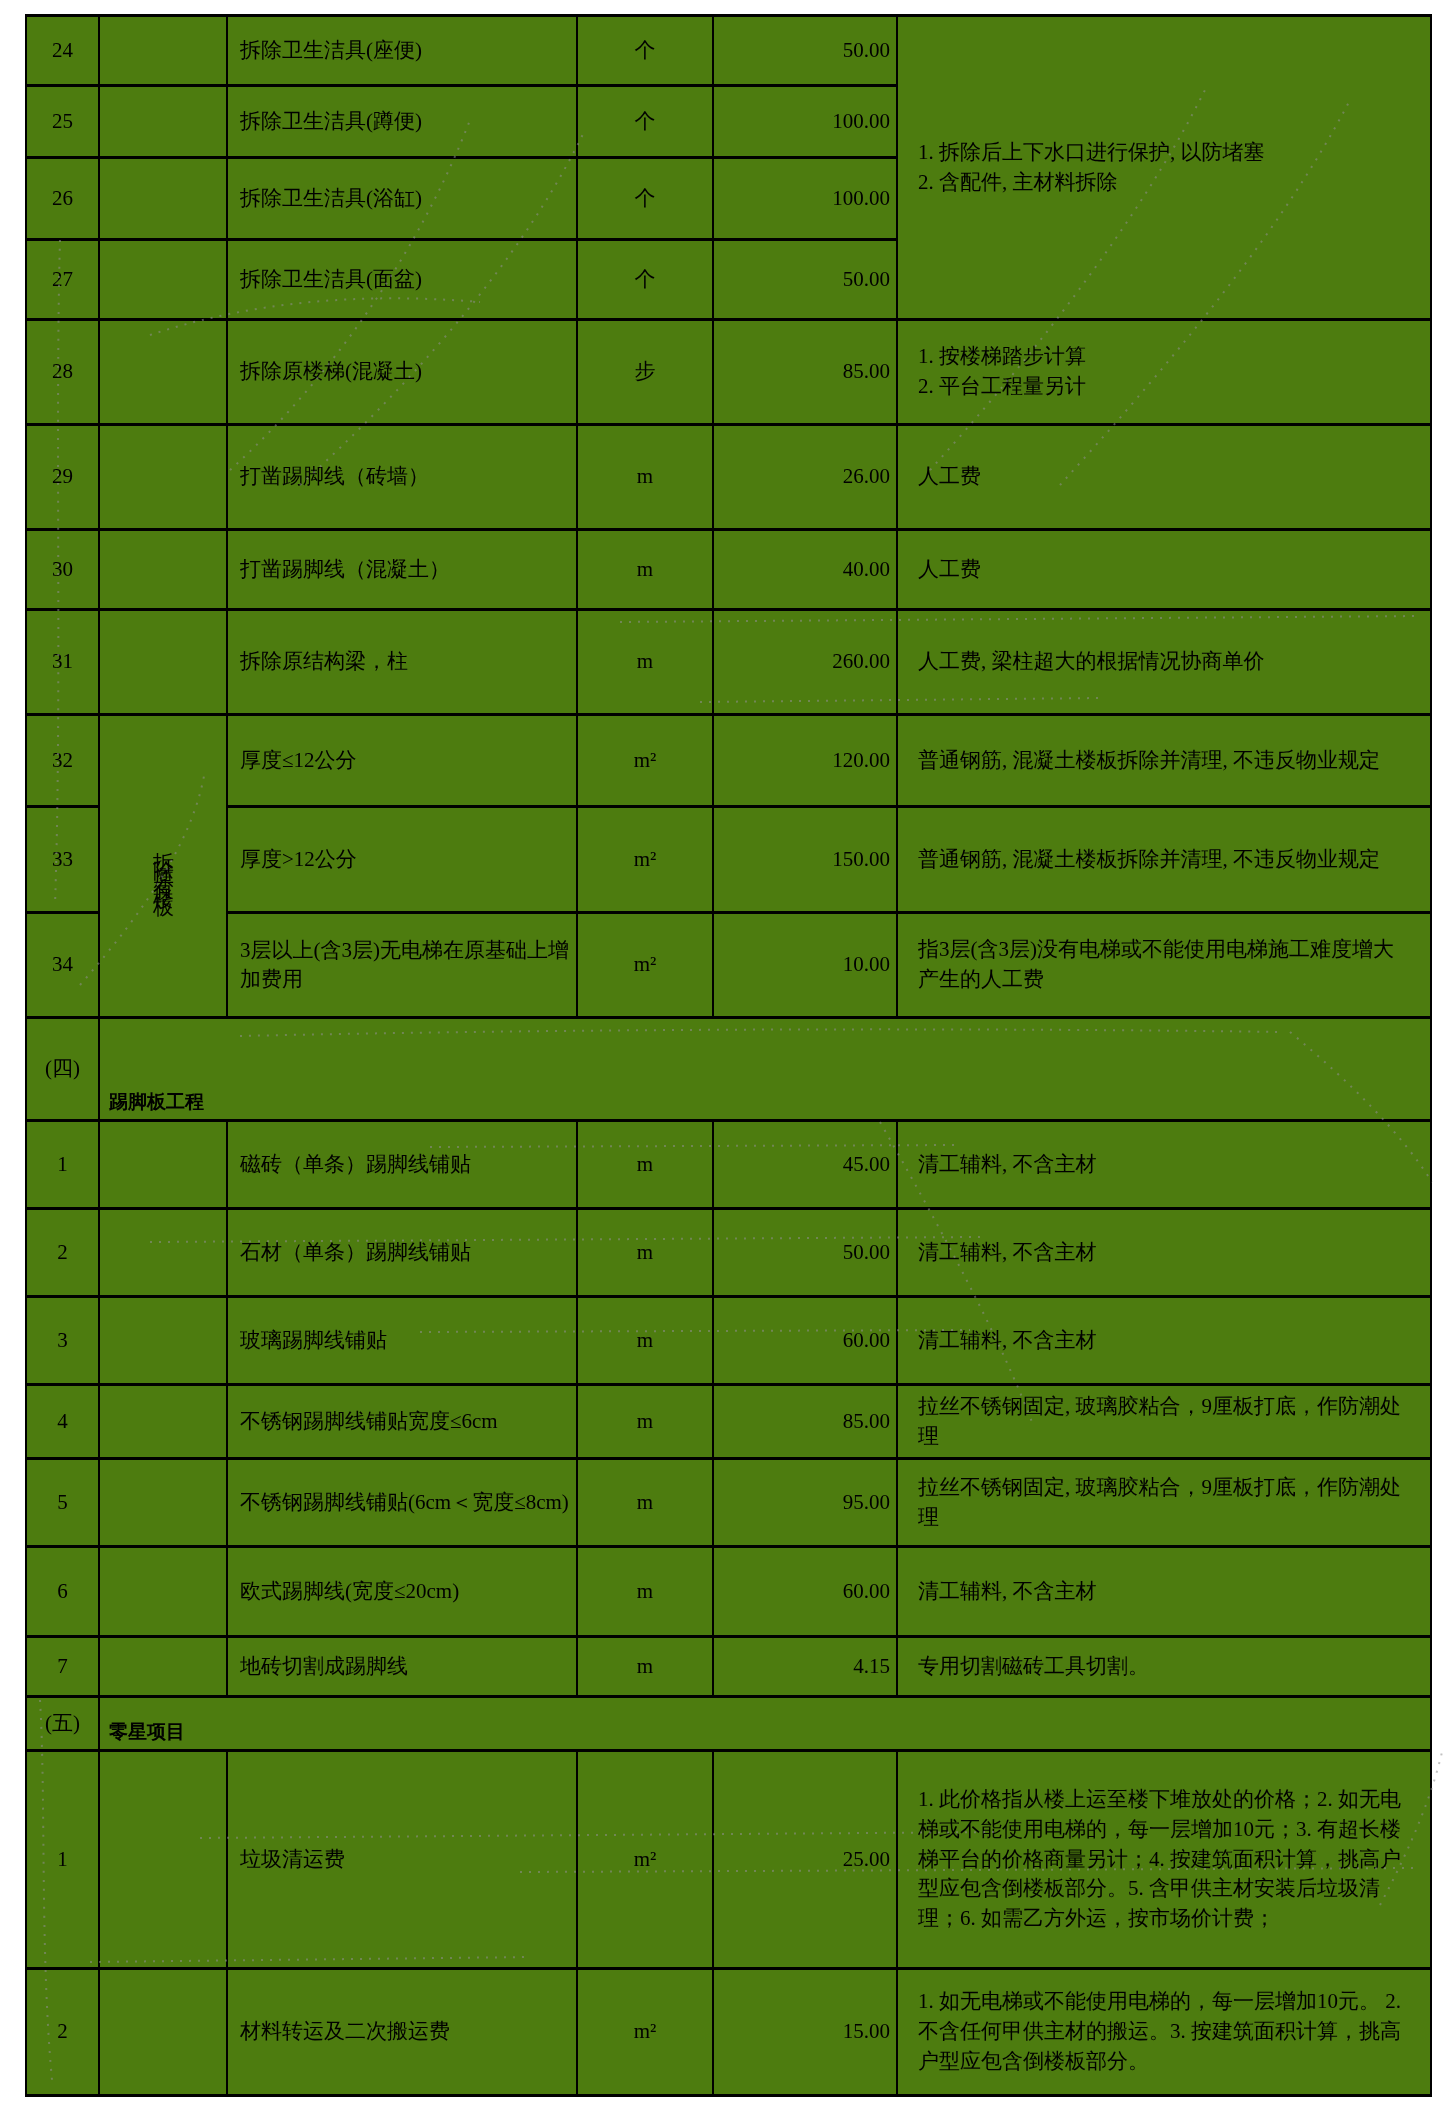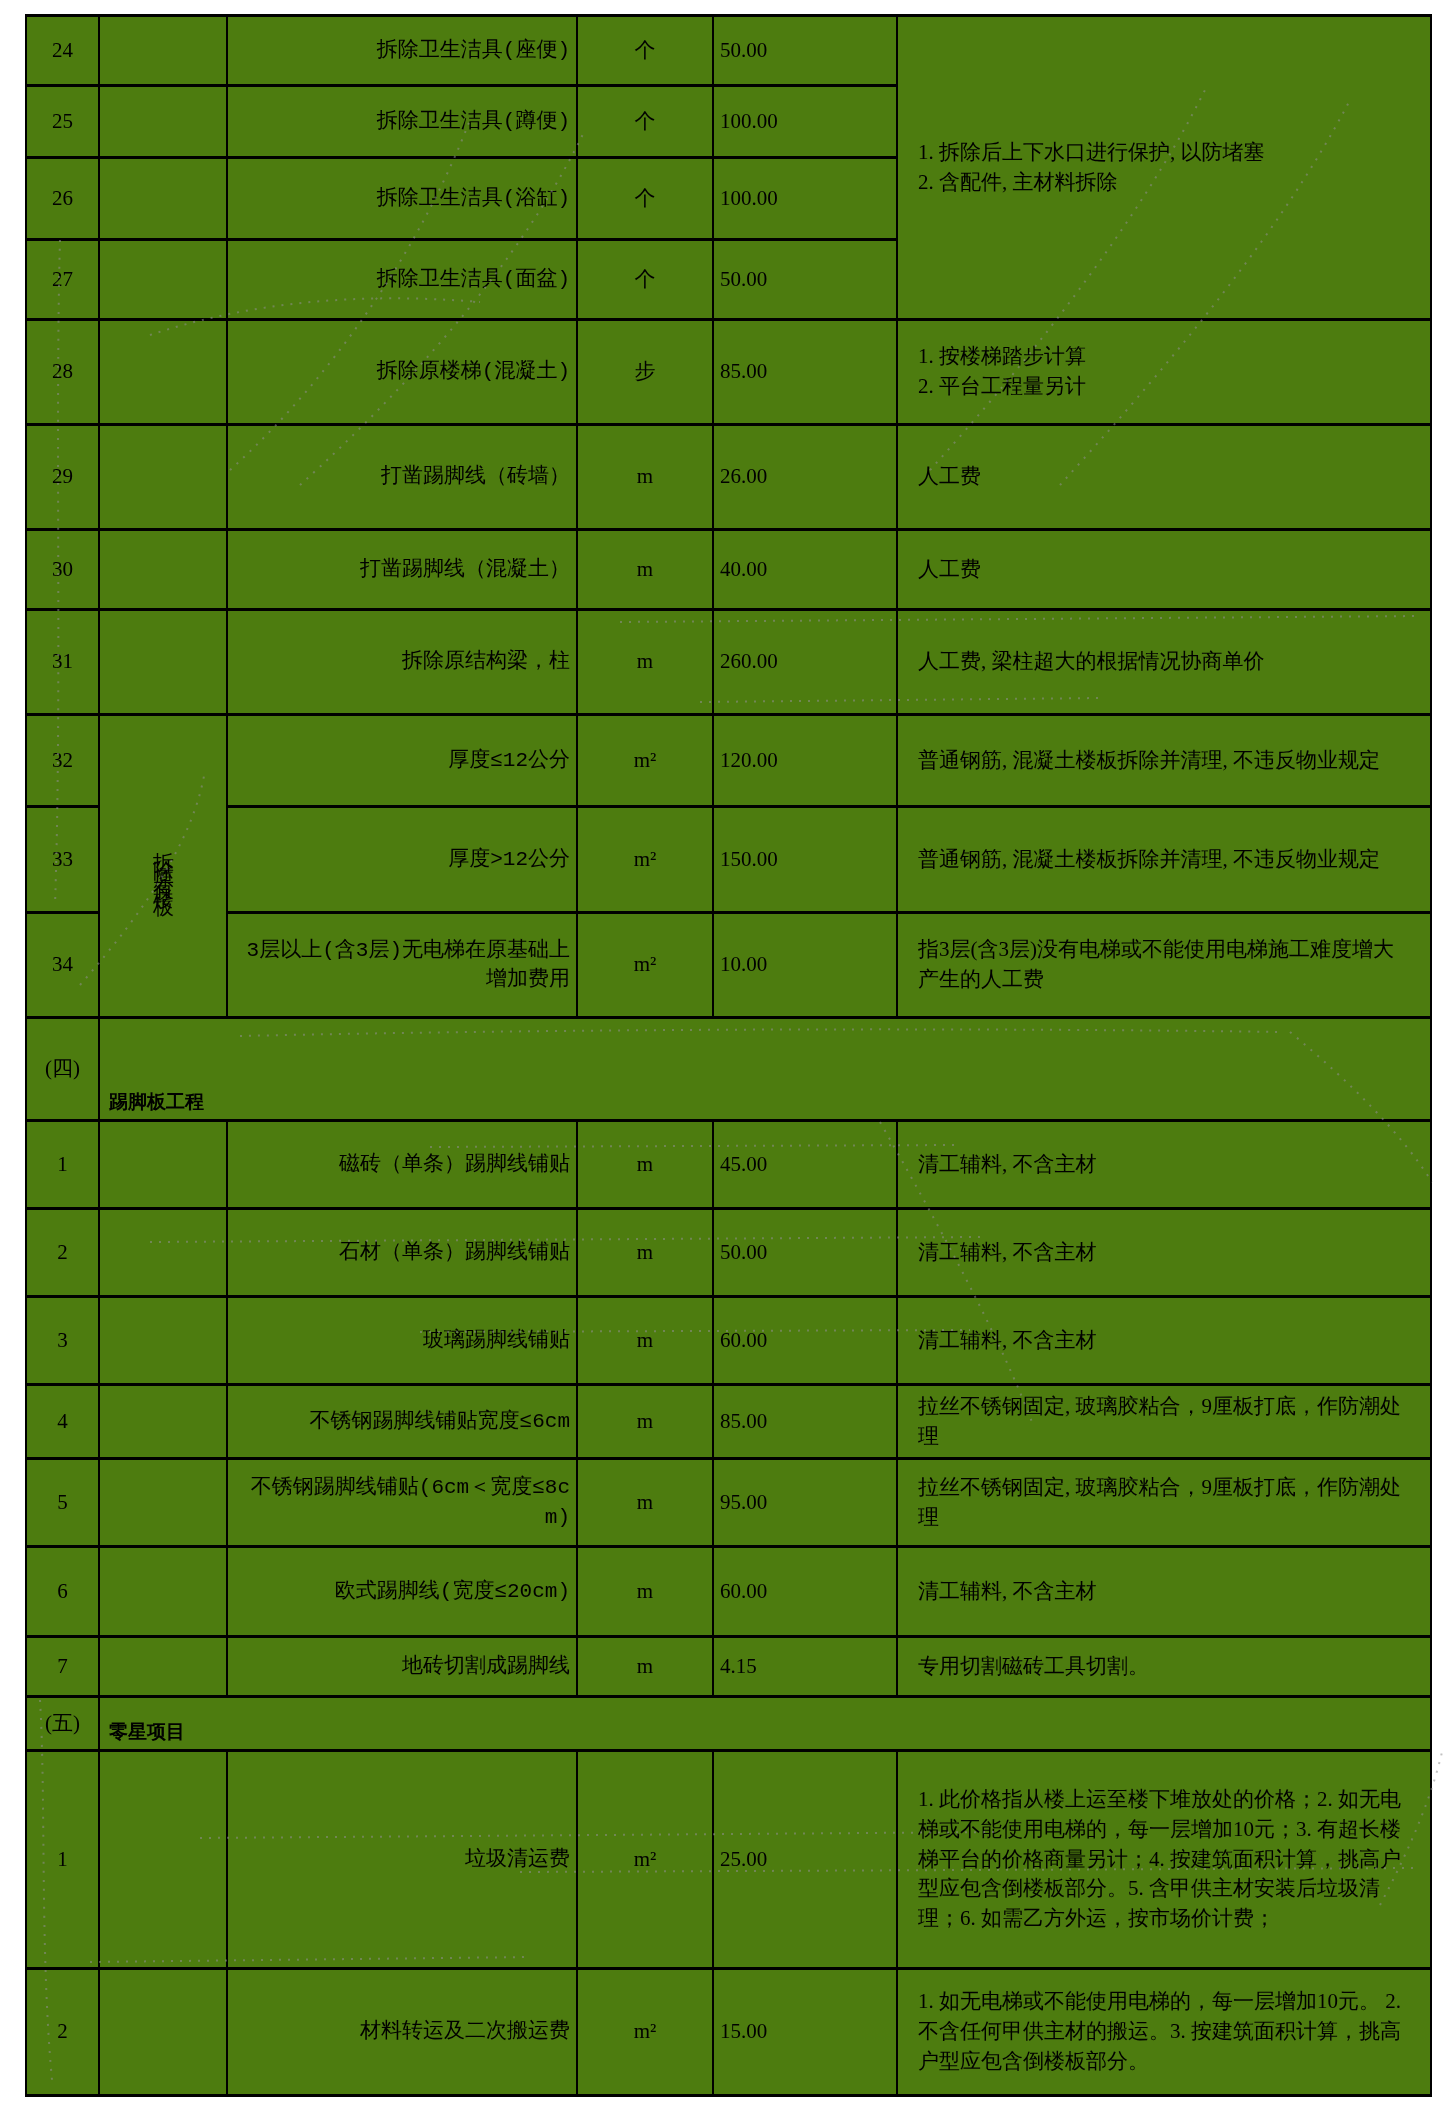--- a/index.html
+++ b/index.html
@@ -37,23 +37,23 @@
     border-bottom: 3px solid #000;
     font-size: 21px;
     line-height: 1.4;
     vertical-align: middle;
     padding: 3px 6px;
     overflow: hidden;
     word-break: break-all;
   }
   .c-no    { text-align: center; }
   .c-cat   { text-align: center; }
-  .c-item  { text-align: right; padding-left: 12px; font-family: Liberation Mono, monospace; }
+  .c-item  { text-align: left; padding-left: 12px; }
   .c-unit  { text-align: center; }
-  .c-price { text-align: left; }
+  .c-price { text-align: right; }
   .c-note  { text-align: left; white-space: pre-line; padding: 5px 20px; line-height: 1.42; }
   .sec-no  { vertical-align: middle; }
   .sec-title {
     font-weight: bold;
     font-size: 19px;
     vertical-align: bottom;
     text-align: left;
     padding-left: 9px;
     padding-bottom: 3px;
   }

